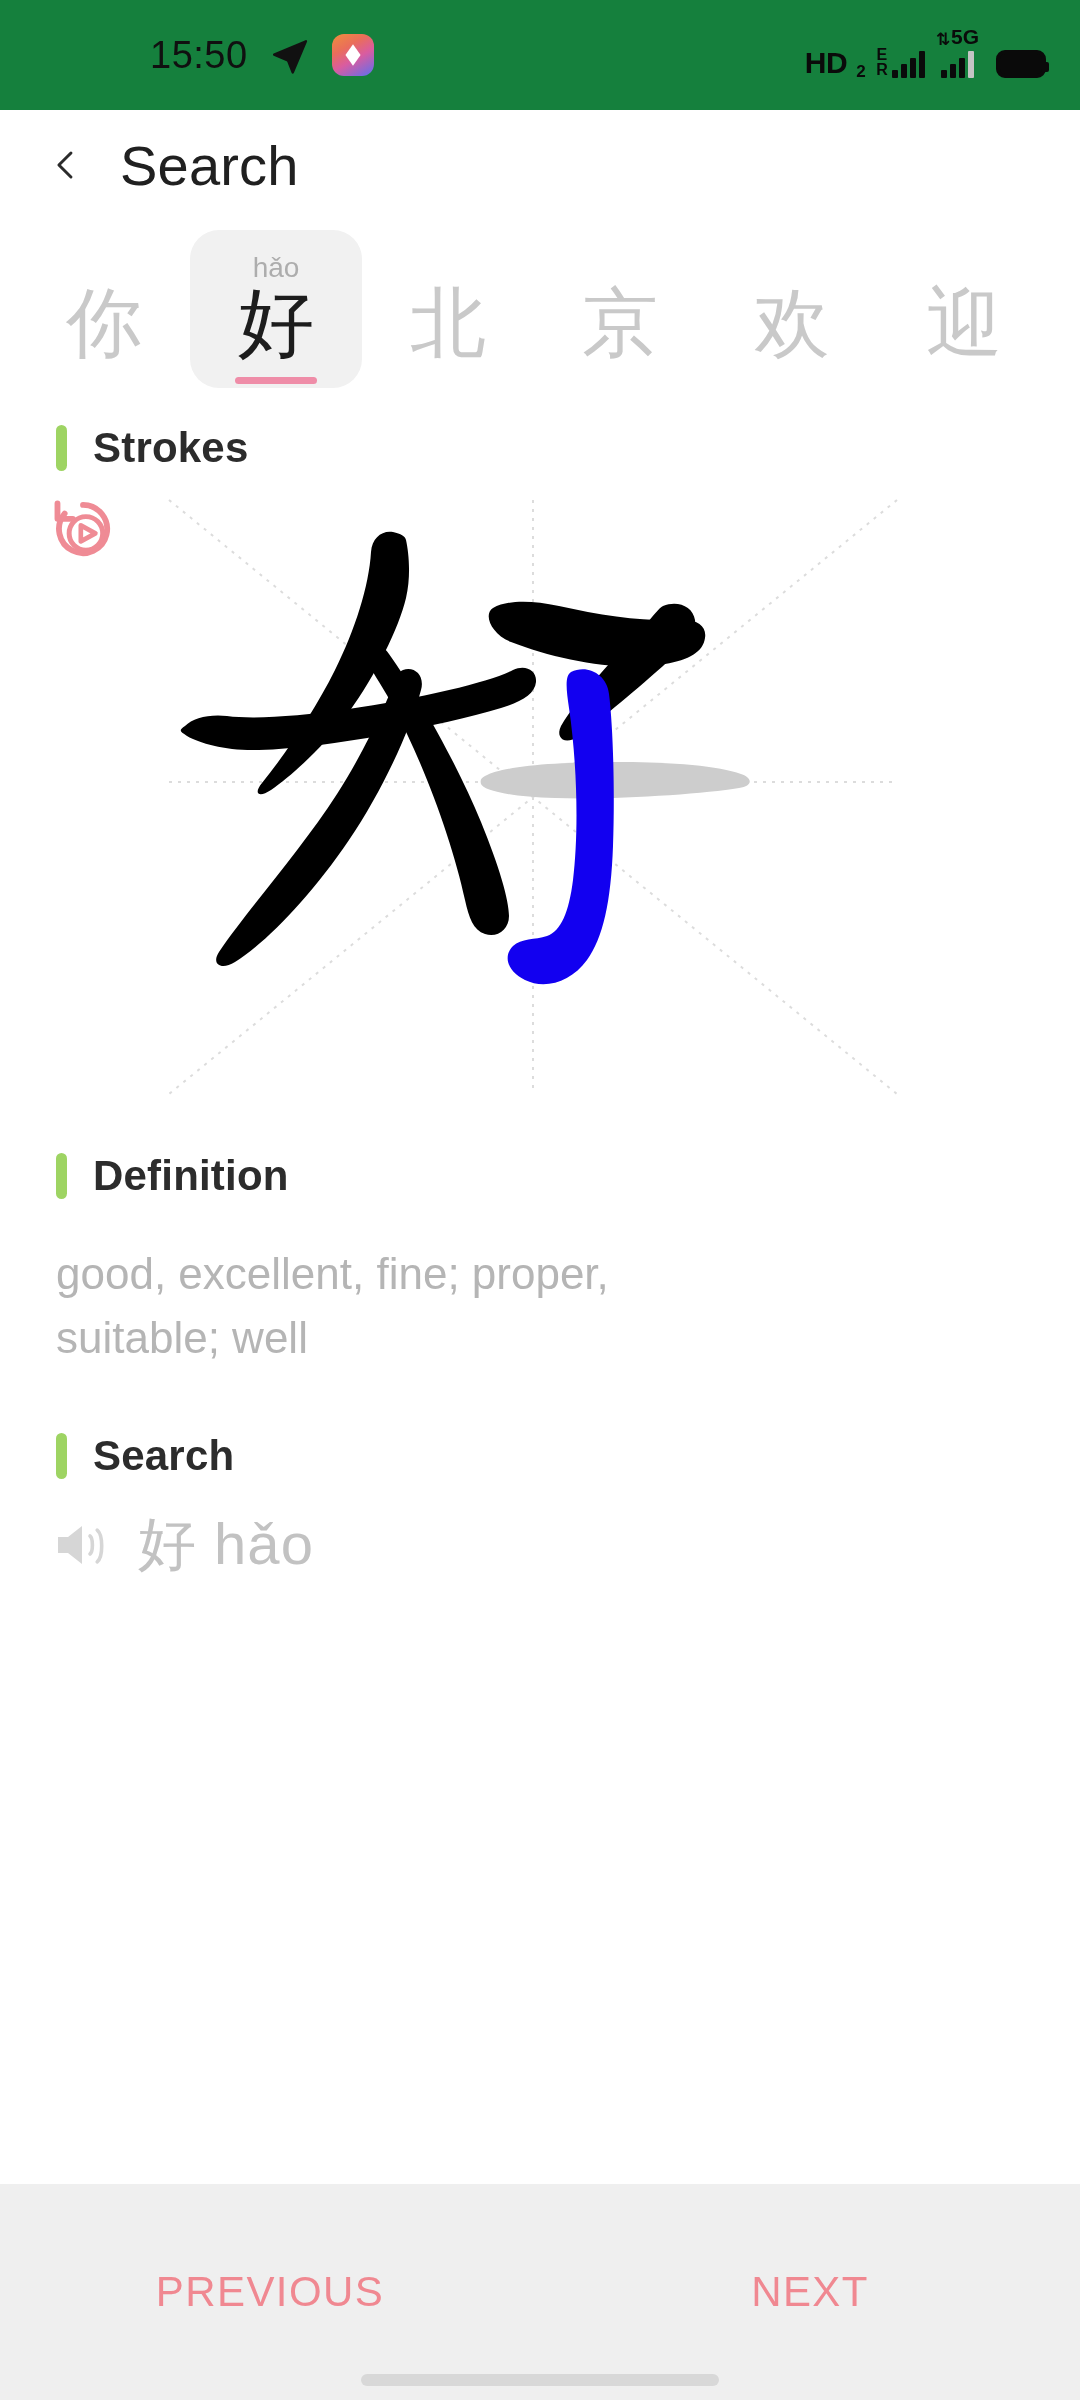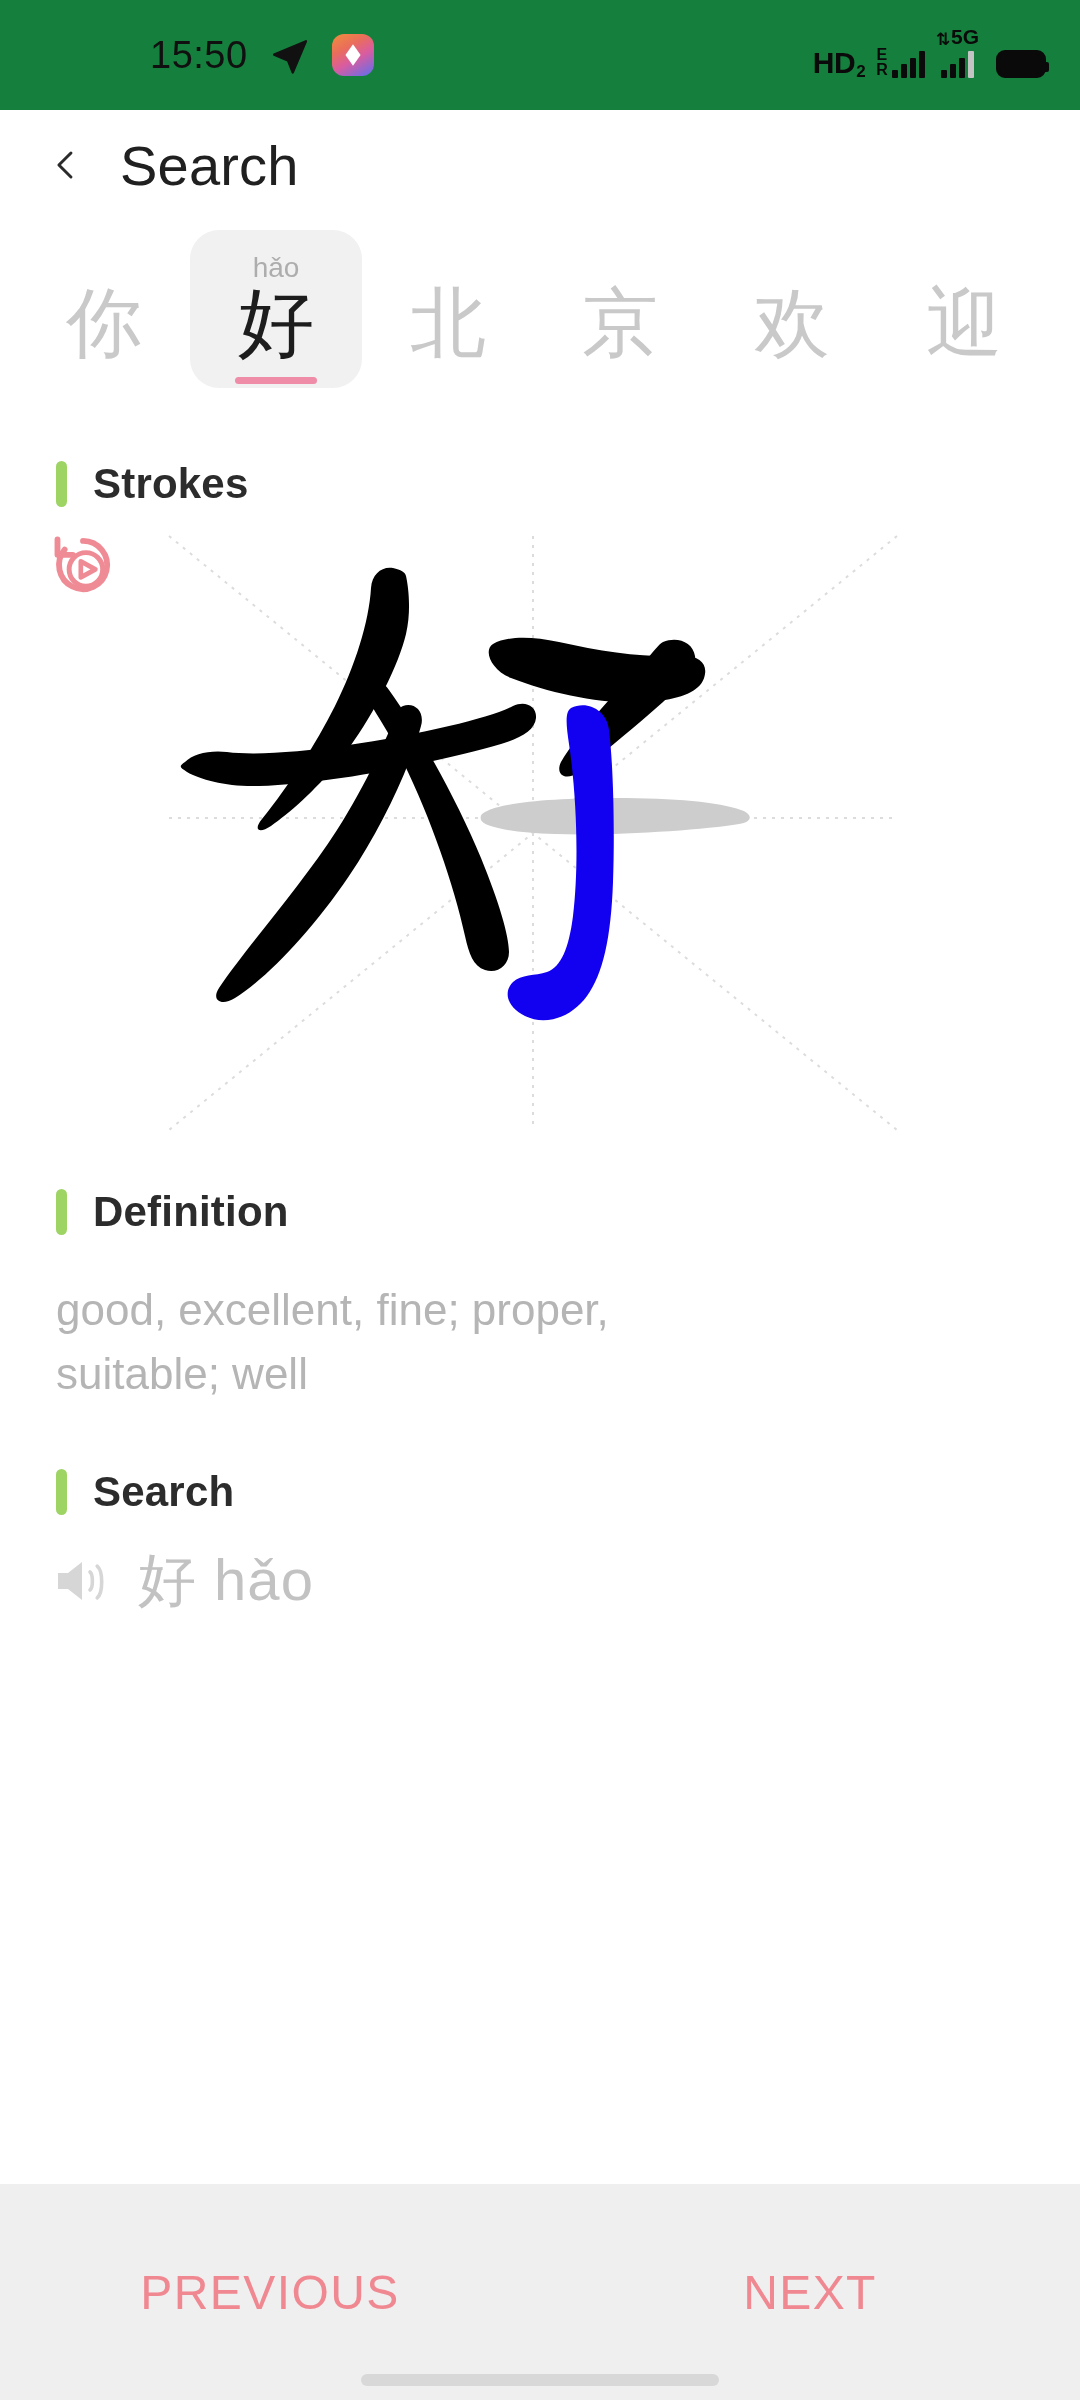--- a/index.html
+++ b/index.html
@@ -57,20 +57,21 @@
     height: 46px;
   }
   .hd-block {
     display: flex;
     align-items: flex-end;
     font-size: 30px;
     font-weight: 700;
     color: #0a0a0a;
     line-height: 1;
     letter-spacing: -0.5px;
+    gap: 8px;
   }
   .hd-block .sub { font-size: 17px; font-weight: 700; margin-left: 1px; transform: translateY(2px); }
 
   .sig-group { display:flex; align-items:flex-end; gap: 3px; }
   .sig-letters {
     display:flex; flex-direction:column; align-items:center;
     font-size: 16px; font-weight:600; line-height: 0.95; color:#0a0a0a;
     margin-right:1px; transform: translateY(-1px);
   }
   .bars { display:flex; align-items:flex-end; gap:3px; height:28px; }
@@ -251,21 +252,21 @@
     flex: 0 0 auto;
     height: 216px;
     background: #efefef;
     display: flex;
     align-items: center;
     position: relative;
   }
   .nav-btn {
     flex: 1 1 0;
     text-align: center;
-    font-size: 48px;
+    font-size: 42px;
     font-weight: 500;
     letter-spacing: 1.4px;
     color: #f08891;
     cursor: pointer;
     user-select: none;
   }
   .gesture-bar {
     position: absolute;
     bottom: 14px;
     left: 50%;
@@ -376,21 +377,21 @@
     </div>
 
     <div class="char-tab">
       <span class="tab-pinyin"></span>
       <span class="tab-char">迎</span>
       <span class="tab-underline"></span>
     </div>
 
   </div>
 
-  <div class="section-head" style="margin-top:72px">
+  <div class="section-head" style="margin-top:36px">
     <span class="section-bar"></span>
     <span class="section-title">Strokes</span>
   </div>
 
   <div class="strokes-area">
 
     <span class="replay-btn">
       <svg viewBox="0 0 48 48" aria-hidden="true">
         <path d="M24 7.5a16.5 16.5 0 1 1-12.6 5.9" fill="none" stroke="#ef8b95" stroke-width="4" stroke-linecap="round"></path>
         <path d="M6.5 6.5 V17 H17" fill="none" stroke="#ef8b95" stroke-width="4" stroke-linecap="round" stroke-linejoin="round"></path>

